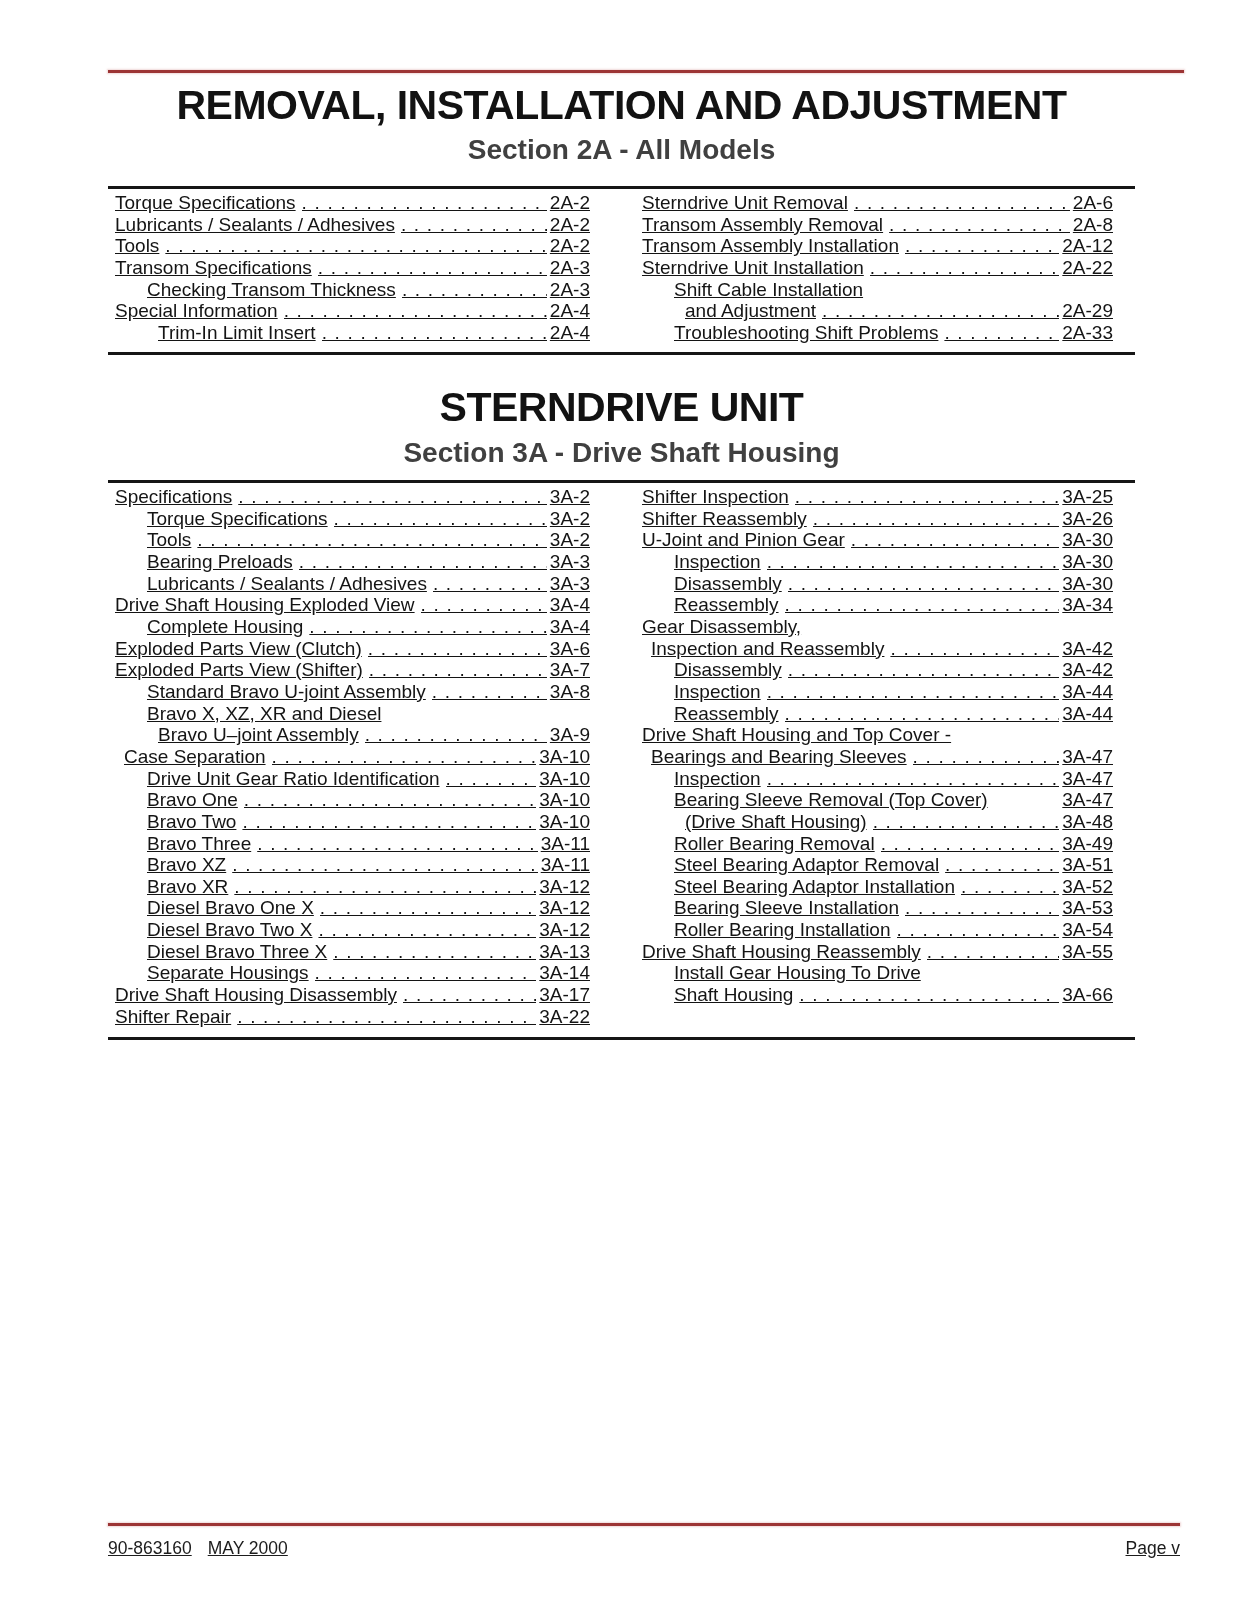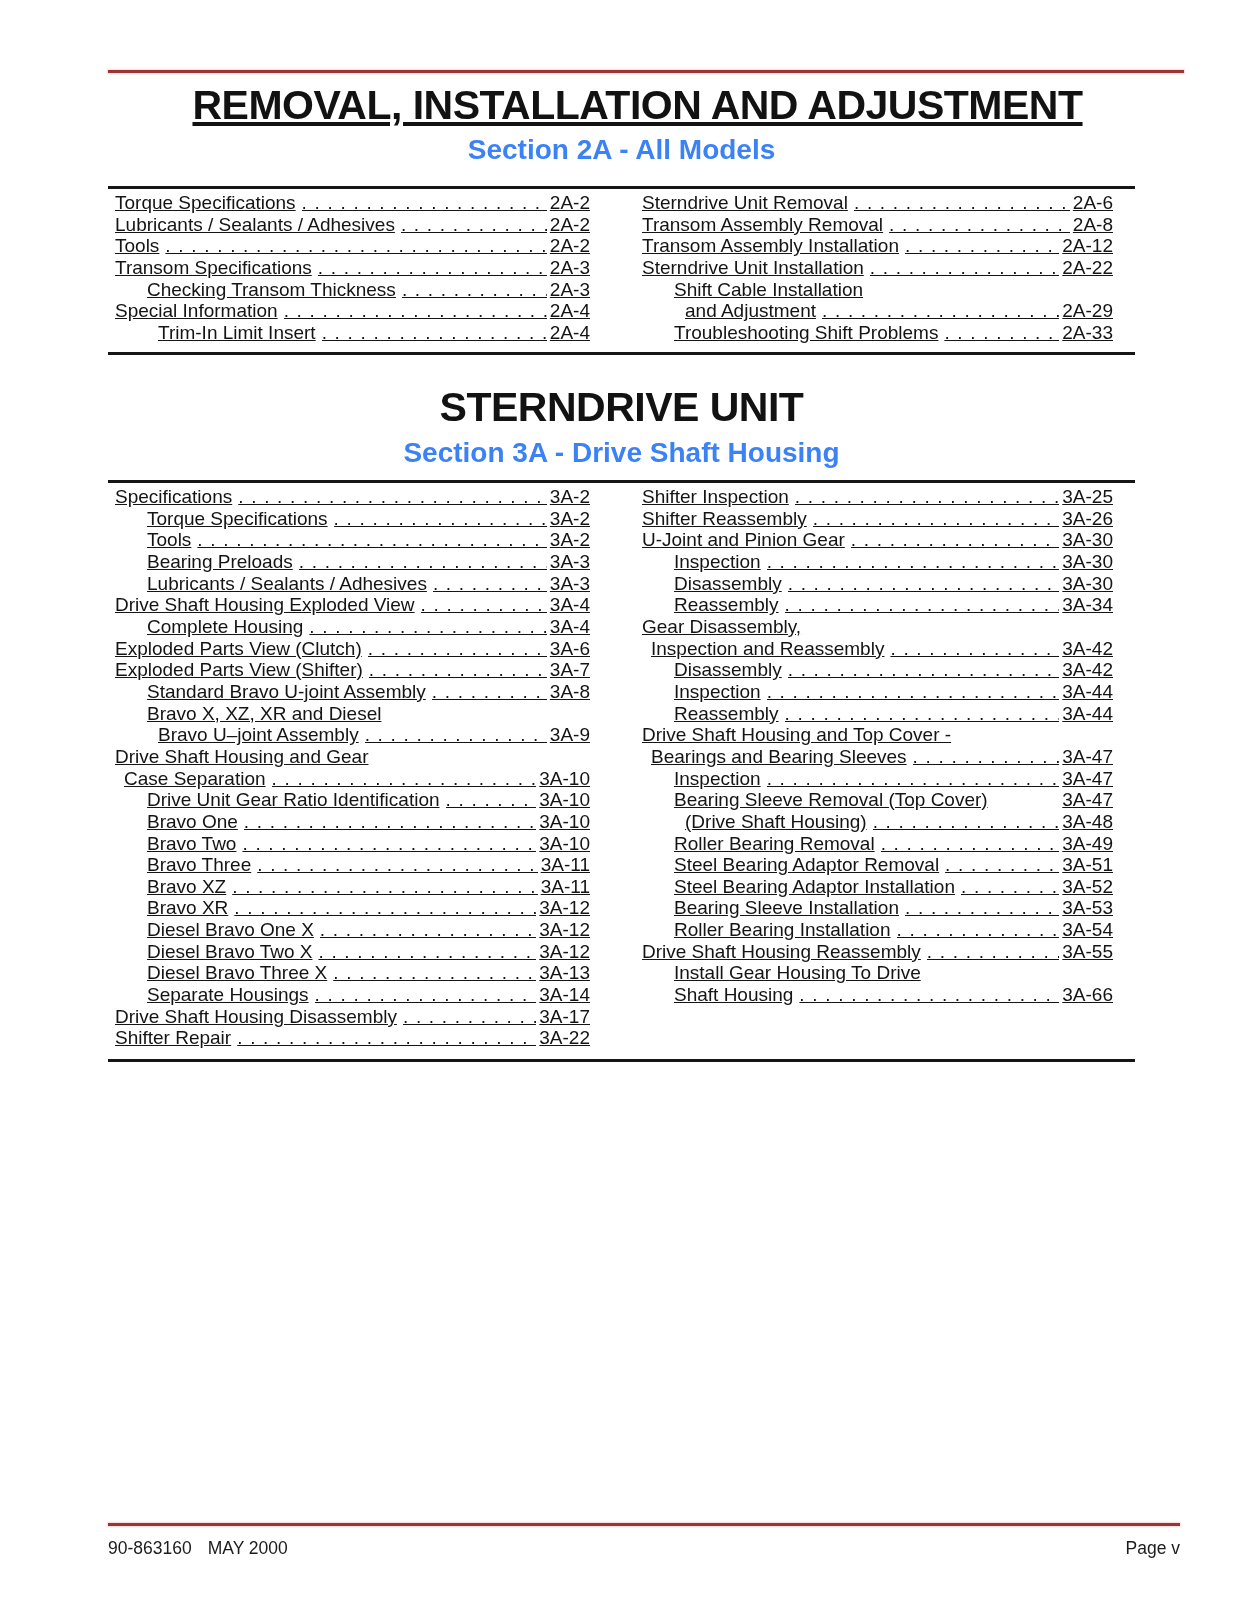--- a/index.html
+++ b/index.html
@@ -11,23 +11,23 @@
   .abs{position:absolute;}
   .rule-red{height:3px;background:#9c3434;box-shadow:0 0 2px 1px rgba(205,140,140,0.35);}
   #red-top{left:108px;top:70px;width:1076px;}
   #content{left:108px;width:1027px;top:0;}
   h1.sec-title{
     margin:0;text-align:center;font-weight:bold;font-size:41px;line-height:46px;
     letter-spacing:-0.5px;color:#121212;white-space:nowrap;
   }
   h2.sec-subtitle{
     margin:0;text-align:center;font-weight:bold;font-size:28px;line-height:33px;
-    color:#3b82f6;white-space:nowrap;
-  }
-  #title1{left:16px;top:82px;width:1027px;text-decoration:underline;}
+    color:#404040;white-space:nowrap;
+  }
+  #title1{left:0;top:82px;width:1027px;}
   #subtitle1{left:0;top:133px;width:1027px;}
   #title2{left:0;top:384px;width:1027px;}
   #subtitle2{left:0;top:436px;width:1027px;}
   .toc{
     left:0;width:1027px;
     border-top:3px solid #161616;border-bottom:3px solid #161616;
     display:flex;align-items:flex-start;text-decoration:underline;
   }
   #toc1{top:186px;padding:3px 0 8px 0;}
   #toc2{top:480px;padding:3px 0 10px 0;text-align:right;}
@@ -44,21 +44,21 @@
     margin:0 3px 0 6px;letter-spacing:1.2px;
   }
   .toc-row .page{flex:0 0 auto;white-space:nowrap;}
   .ind-0{padding-left:7px;}
   .ind-0_5{padding-left:16px;}
   .ind-1{padding-left:39px;}
   .ind-1_5{padding-left:50px;}
   #footer-rule{left:108px;top:1523px;width:1072px;}
   #footer-bar{
     left:108px;top:1538px;width:1072px;display:flex;
-    justify-content:space-between;align-items:baseline;font-size:17.5px;color:#1c1c1c;
+    justify-content:space-between;align-items:baseline;font-size:17.5px;color:#1c1c1c;text-decoration:underline;
   }
   #footer-left .date{margin-left:16px;}
 </style>
 </head>
 <body>
 
 <div id="red-top" class="abs rule-red"></div>
 
 <div id="content" class="abs">
 
@@ -196,23 +196,20 @@
           <span class="page">3A-8</span>
         </div>
         <div class="toc-row ind-1">
           <span class="label">Bravo X, XZ, XR and Diesel</span>
         </div>
         <div class="toc-row ind-1_5">
           <span class="label">Bravo U–joint Assembly</span>
           <span class="leader">. . . . . . . . . . . . . . . . . . . . . . . . . . . . . . . . . . . . . . . . . . . . . . . . . . . . . . . . . . . . . . . . . . . . . . </span>
           <span class="page">3A-9</span>
         </div>
-        <div class="toc-row ind-0">
-          <span class="label">Drive Shaft Housing and Gear</span>
-        </div>
         <div class="toc-row ind-0_5">
           <span class="label">Case Separation</span>
           <span class="leader">. . . . . . . . . . . . . . . . . . . . . . . . . . . . . . . . . . . . . . . . . . . . . . . . . . . . . . . . . . . . . . . . . . . . . . </span>
           <span class="page">3A-10</span>
         </div>
         <div class="toc-row ind-1">
           <span class="label">Drive Unit Gear Ratio Identification</span>
           <span class="leader">. . . . . . . . . . . . . . . . . . . . . . . . . . . . . . . . . . . . . . . . . . . . . . . . . . . . . . . . . . . . . . . . . . . . . . </span>
           <span class="page">3A-10</span>
         </div>

